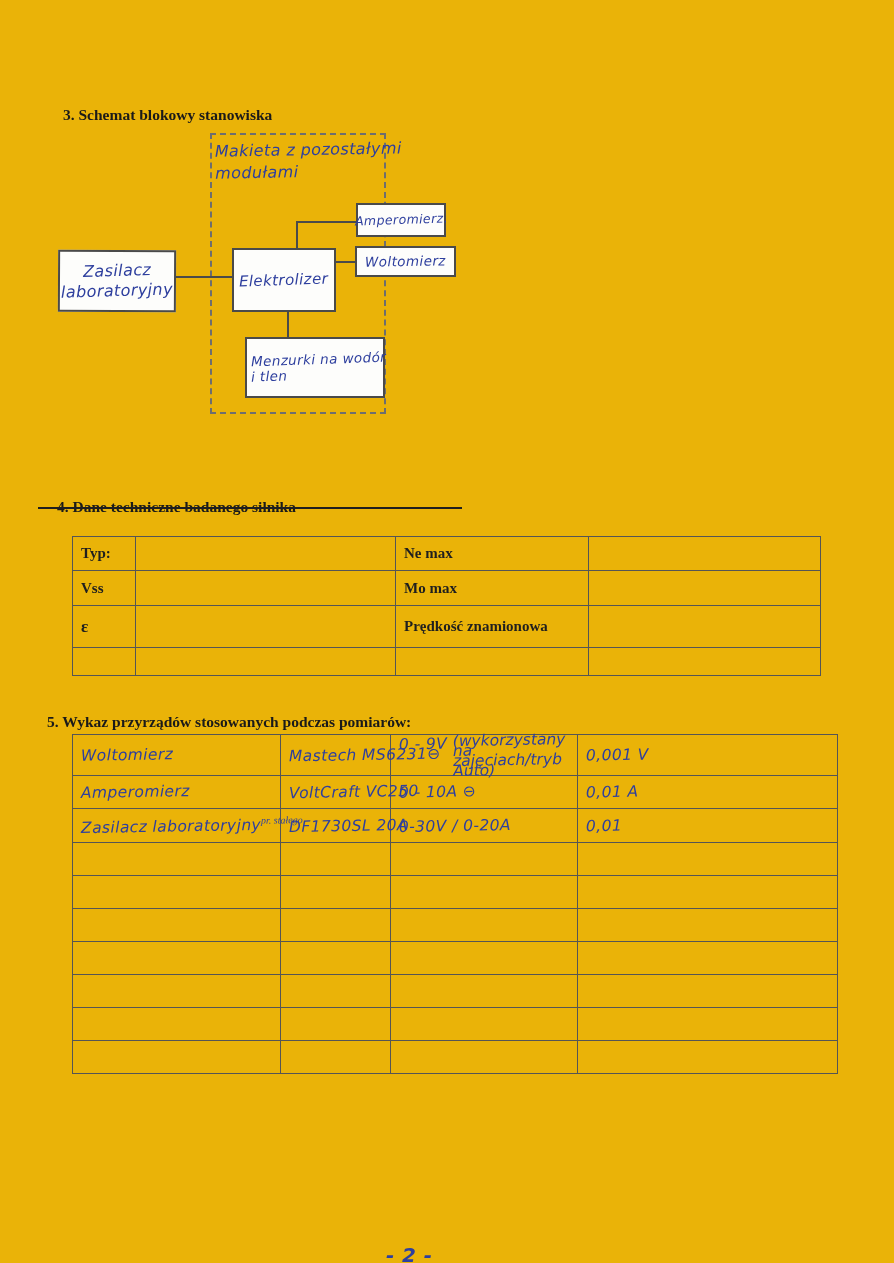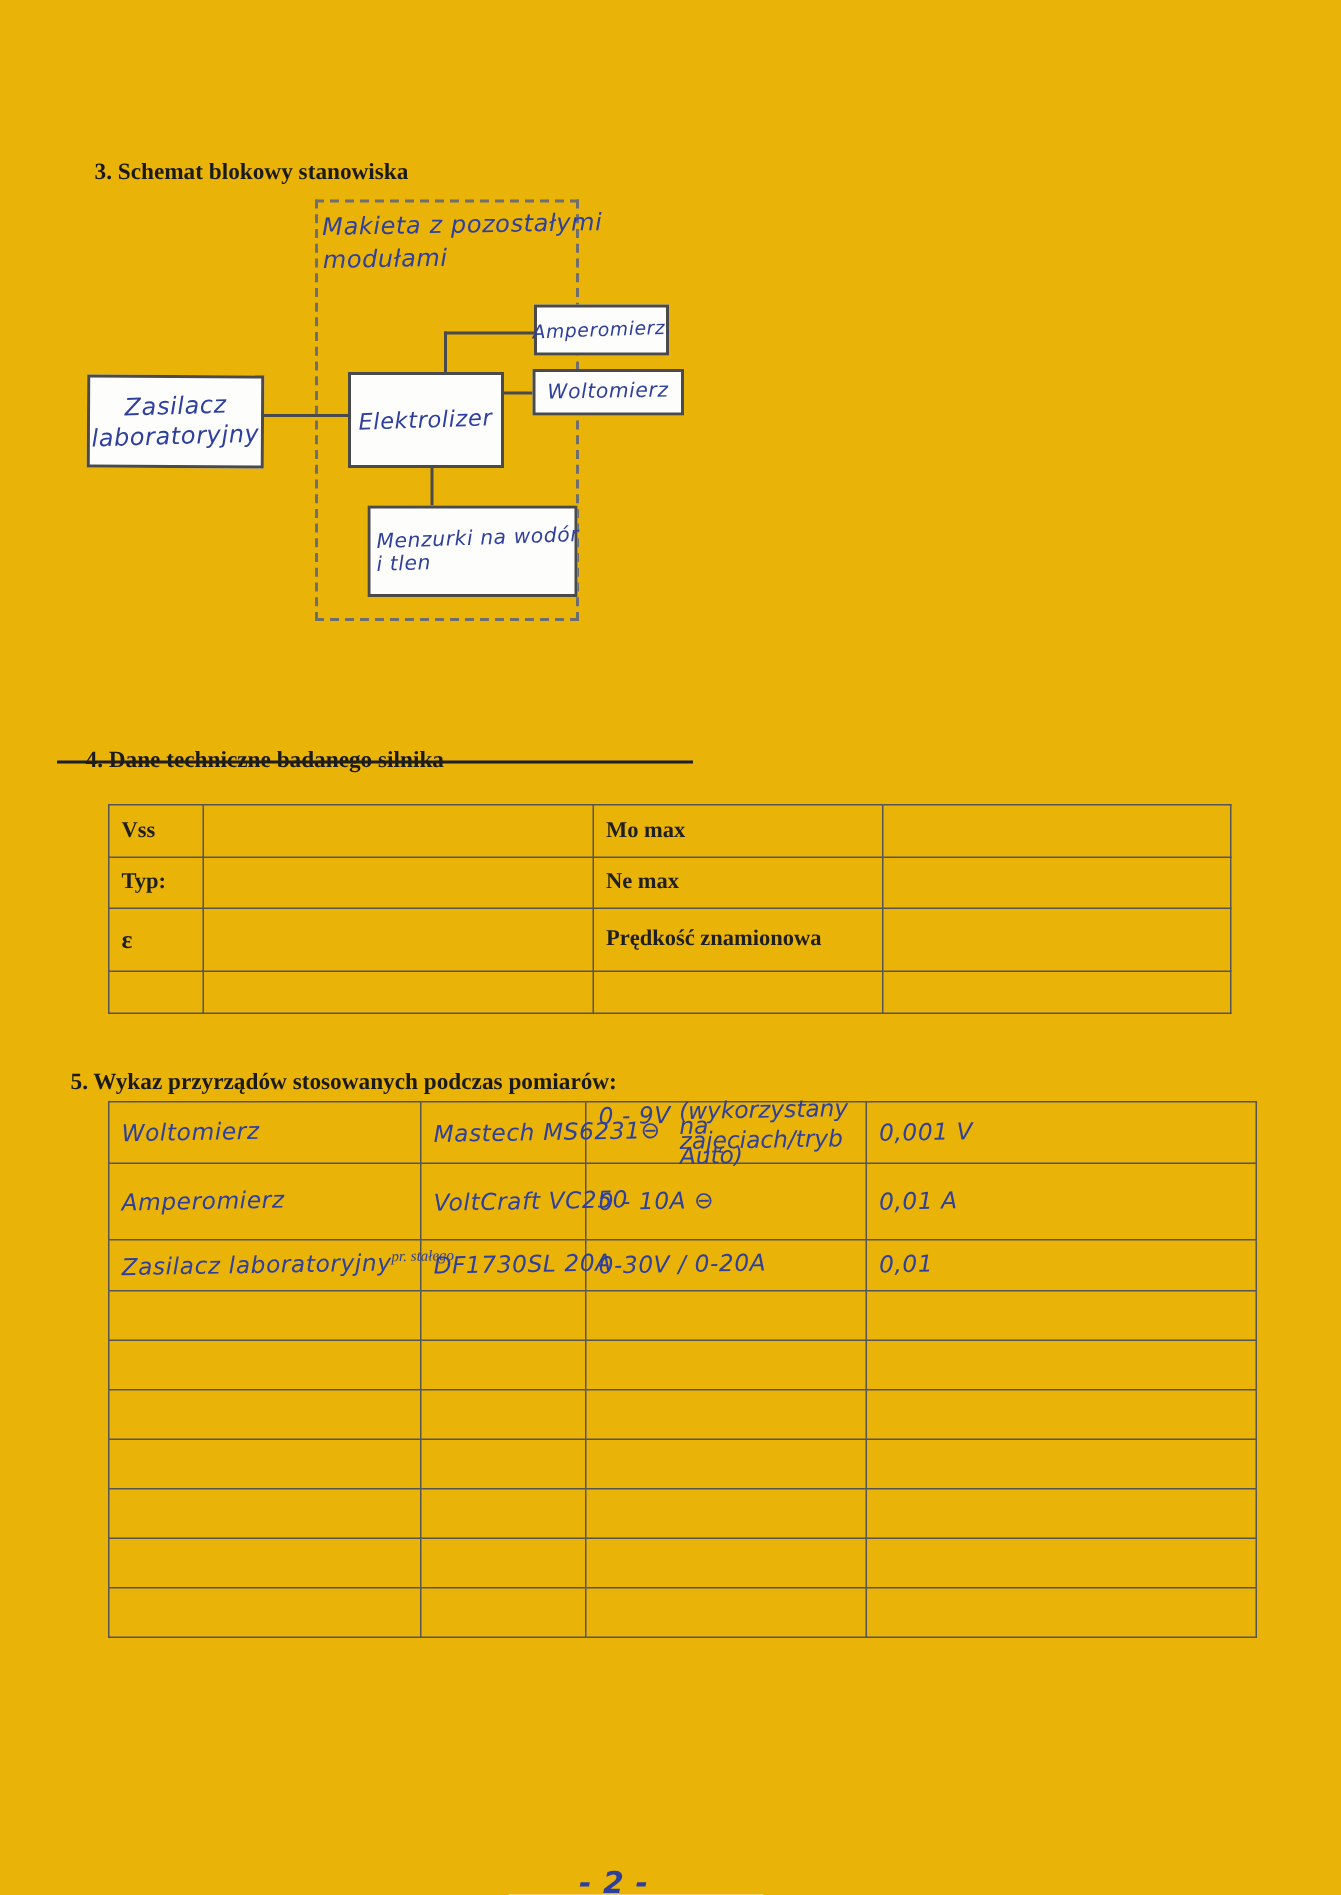--- a/index.html
+++ b/index.html
@@ -92,30 +92,30 @@
   <div class="strike-line" style="left:38px;top:507px;width:424px;"></div>
 
   <table class="t1">
     <colgroup>
         <col style="width:63px">
         <col style="width:260px">
         <col style="width:193px">
         <col style="width:232px">
       </colgroup>
     <tbody>
-        <tr style="height:35px">
+        <tr style="height:34px">
+      <td>Typ:</td>
+      <td></td>
+      <td>Ne max</td>
+      <td></td>
+    </tr>
+    <tr style="height:35px">
       <td>Vss</td>
       <td></td>
       <td>Mo max</td>
-      <td></td>
-    </tr>
-    <tr style="height:34px">
-      <td>Typ:</td>
-      <td></td>
-      <td>Ne max</td>
       <td></td>
     </tr>
     <tr style="height:42px">
       <td style="font-size:17px;">ε</td>
       <td></td>
       <td>Prędkość znamionowa</td>
       <td></td>
     </tr>
     <tr style="height:28px">
       <td></td>
@@ -138,21 +138,21 @@
     <tbody>
     <tr style="height:38px">
       <td><span class="hw">Woltomierz</span></td>
       <td><span class="hw">Mastech MS6231⊖</span></td>
       <td>
         <span class="hw">0 - 9V</span>
         <span class="hw note">(wykorzystany na zajęciach/tryb Auto)</span>
       </td>
       <td><span class="hw dzialka">0,001 V</span></td>
     </tr>
-    <tr style="height:51px">
+    <tr style="height:33px">
       <td><span class="hw">Amperomierz</span></td>
       <td><span class="hw">VoltCraft VC250</span></td>
       <td><span class="hw">0 - 10A ⊖</span></td>
       <td><span class="hw dzialka">0,01 A</span></td>
     </tr>
     <tr style="height:34px">
       <td>
         <span class="hw"><span>Zasilacz laboratoryjny</span><sup class="hw-sup">pr. stałego</sup></span>
       </td>
       <td><span class="hw">DF1730SL 20A</span></td>

